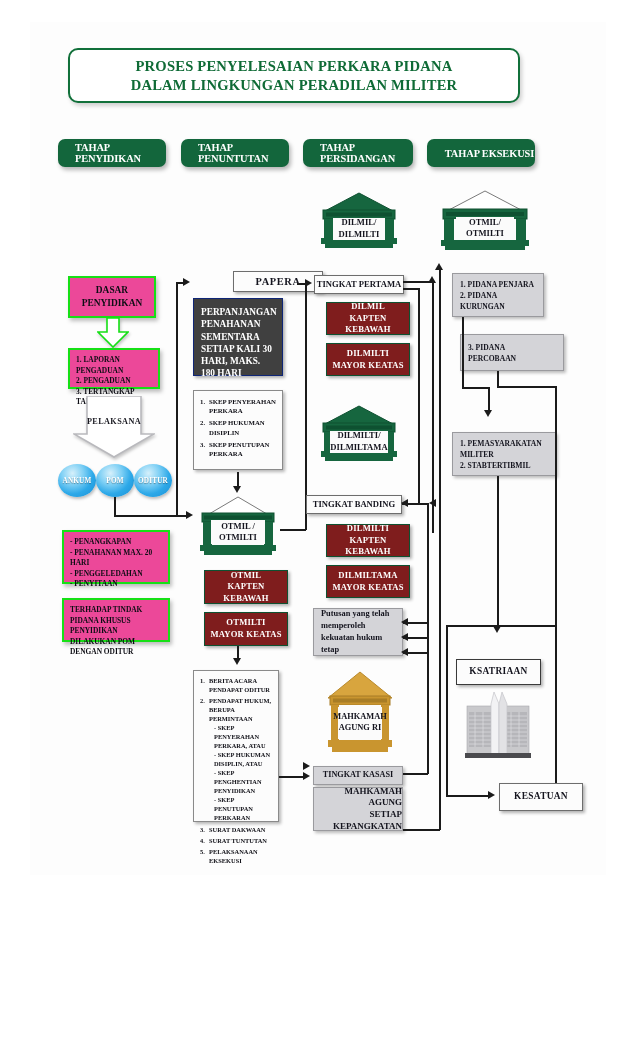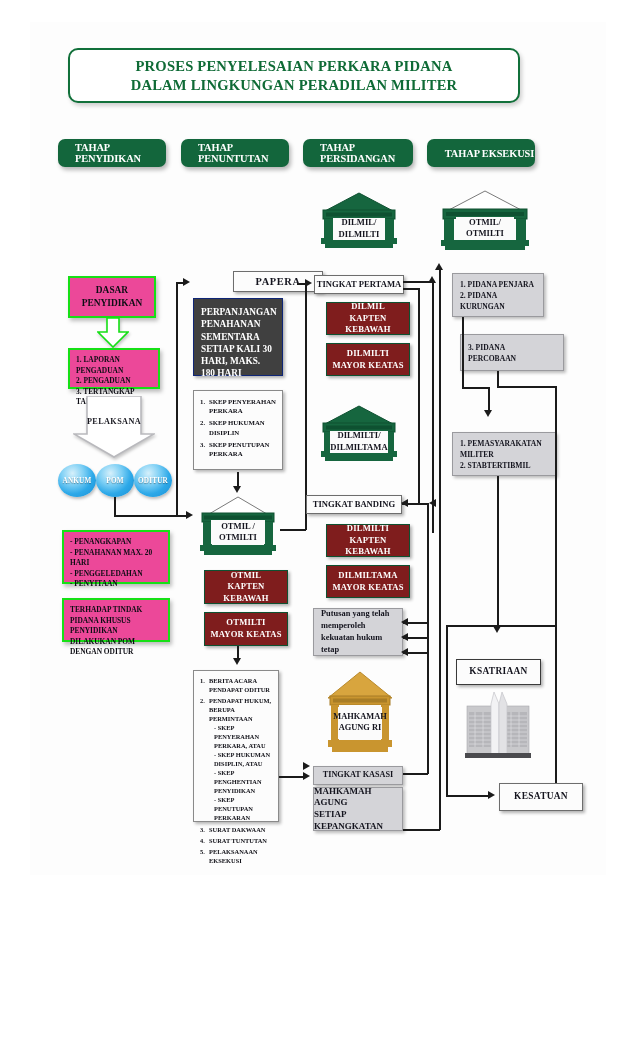--- a/index.html
+++ b/index.html
@@ -30,21 +30,21 @@
   
   .gbox{ 
     background:#fcfcfc;border:1px solid #6d6d6d;
     box-shadow:2px 2px 3px rgba(0,0,0,.3);
     display:flex;align-items:center;justify-content:center;text-align:center;
     font-weight:bold;font-size:9px;color:#14141e;line-height:1.25;
   }
   .greybox{ 
     background:#d4d4d8;border:1px solid #9a9a9e;
     box-shadow:2px 2px 3px rgba(0,0,0,.26);
-    display:flex;align-items:center;justify-content:center;text-align:left;
+    display:flex;align-items:center;justify-content:center;text-align:right;
     font-weight:bold;font-size:9px;color:#14141e;line-height:1.3;
   }
   .greenbox{
     background:#7f1d1d;border:1px solid #0e5131;color:#ffffff;
     box-shadow:2px 2px 3px rgba(0,0,0,.3);
     display:flex;align-items:center;justify-content:center;text-align:center;
     font-weight:bold;font-size:8.6px;line-height:1.35;letter-spacing:.2px;margin-left:8px;
   }
   .limebox{
     background:#ec4899;border:2.5px solid #16e016;

